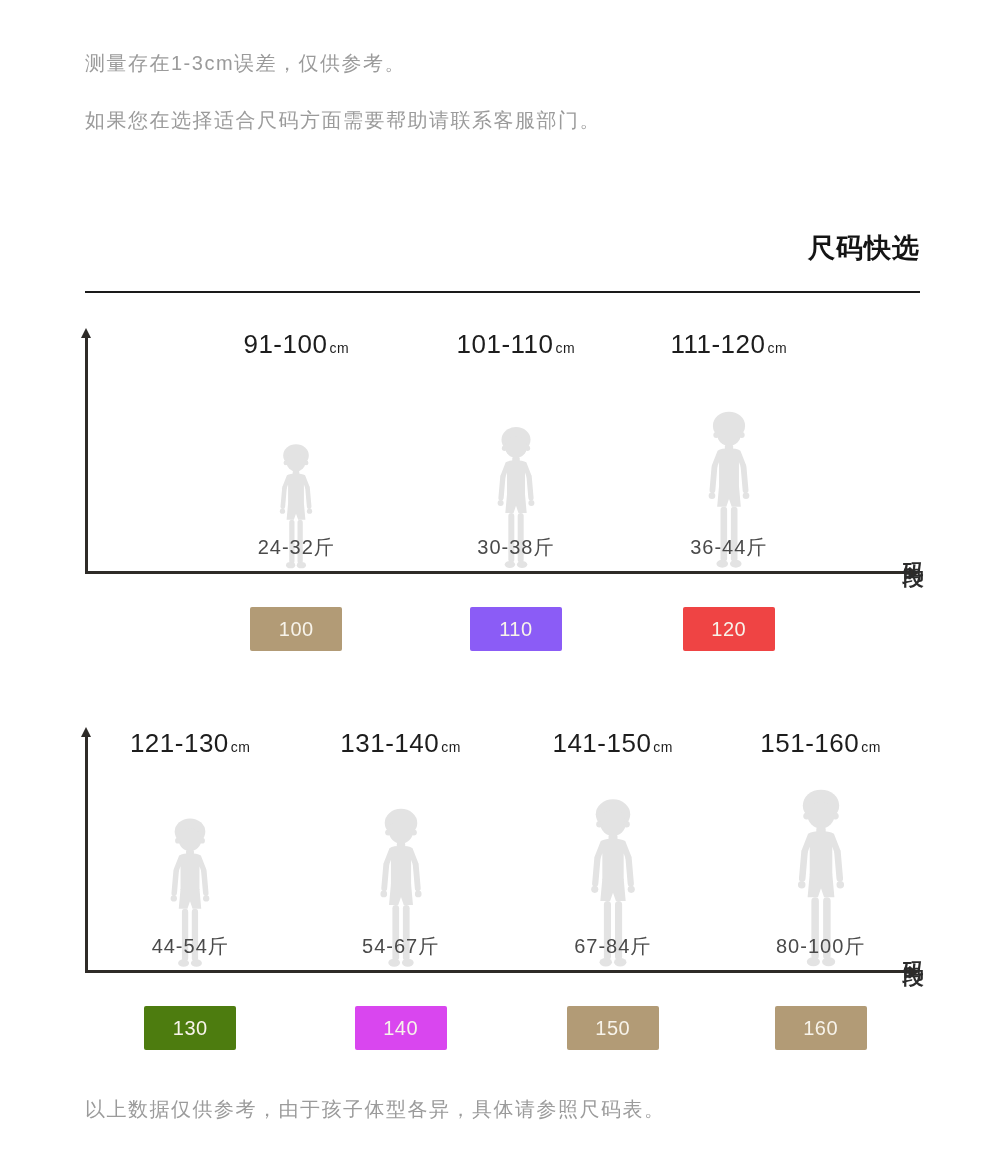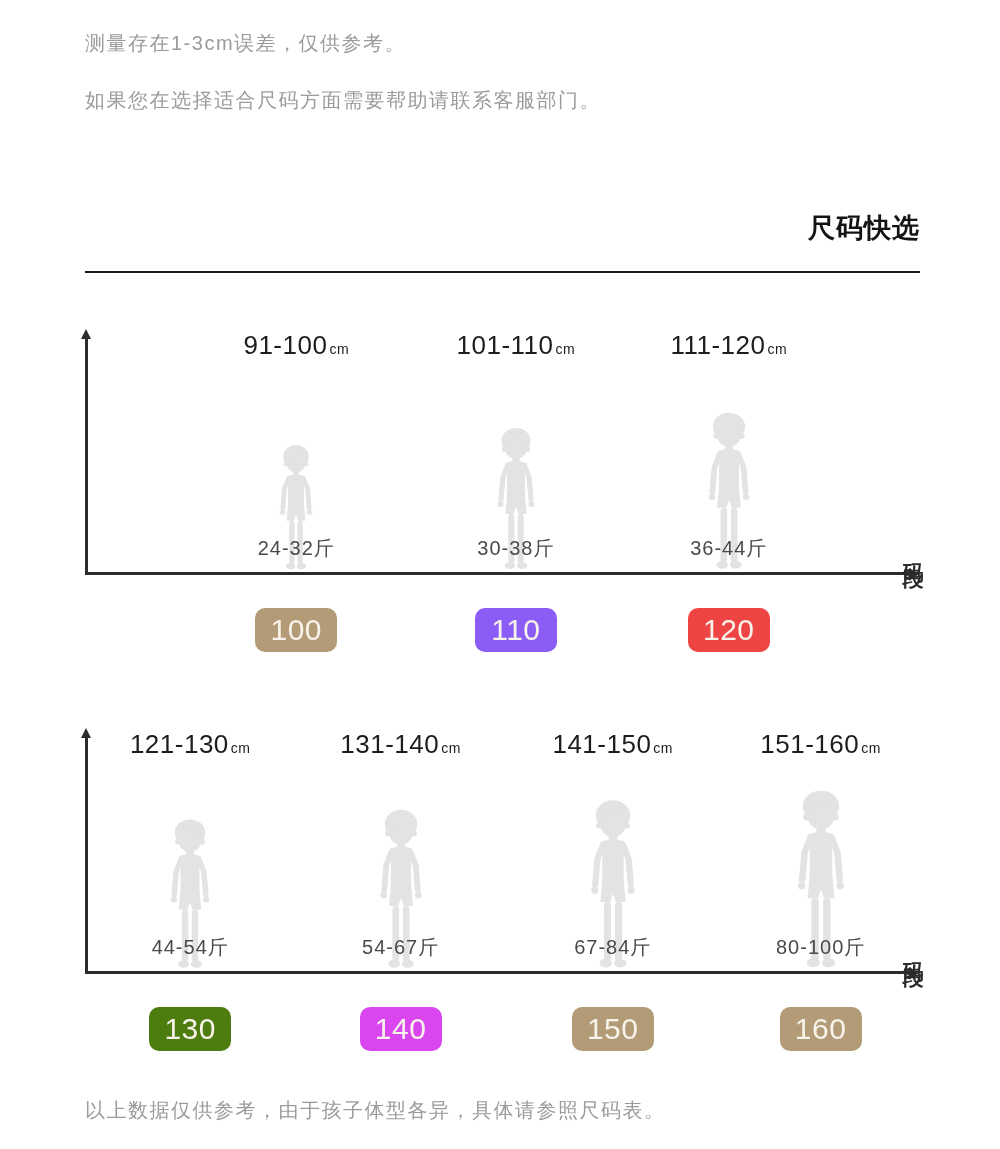--- a/index.html
+++ b/index.html
@@ -1,33 +1,33 @@
 <!DOCTYPE html>
 <html><head>
 <meta charset="utf-8">
 <style>
   html,body{margin:0;padding:0;}
   body{
     width:1000px;height:1149px;background:#ffffff;position:relative;
     font-family:"Liberation Sans","DejaVu Sans",sans-serif;
     color:#222;overflow:hidden;
   }
-  .page{padding:32px 80px 0 85px;}
+  .page{padding:52px 80px 0 85px;}
 
   
   .note{color:#9b9b9b;font-size:20px;letter-spacing:1.5px;margin:0 0 34px 0;line-height:1.15;}
 
   
   .header-row{display:flex;justify-content:flex-end;align-items:flex-end;margin-top:98px;}
   .title{font-size:27px;font-weight:bold;color:#141414;letter-spacing:1px;margin:0;}
   .units{font-size:24px;font-weight:bold;color:#141414;letter-spacing:0.5px;}
   .divider{height:2px;background:#1a1a1a;margin-top:25px;}
 
   
-  .chart-block{position:relative;height:322px;margin-top:57px;}
+  .chart-block{position:relative;height:322px;margin-top:36px;}
   .chart-block.row2{margin-top:77px;}
 
   .vaxis{position:absolute;left:0;top:8px;height:234px;width:3px;background:#2e2b28;}
   .vaxis::before{
     content:"";position:absolute;top:-9px;left:-4px;
     border-left:5.5px solid transparent;border-right:5.5px solid transparent;
     border-bottom:10px solid #2e2b28;
   }
   .haxis{position:absolute;left:0;right:10px;bottom:77px;height:3px;background:#2e2b28;}
   .haxis::after{
@@ -49,23 +49,23 @@
   }
   .height-unit{font-size:14px;margin-left:2px;color:#1d1d1d;}
   svg.silhouette{position:absolute;bottom:80px;left:50%;transform:translateX(-50%);}
   svg.silhouette *{fill:#e3e3e3;}
   .weight-label{
     position:absolute;bottom:90px;width:100%;text-align:center;z-index:2;
     font-size:20px;color:#4a4a4a;letter-spacing:1px;
   }
   .badge{
     position:absolute;bottom:0;left:50%;transform:translateX(-50%);
-    width:82px;height:44px;background:#b29b76;color:#f7f3ea;
-    font-size:30px;display:flex;align-items:center;justify-content:center;
-    border-radius:10px;letter-spacing:0.5px;
+    width:92px;height:44px;background:#b29b76;color:#f7f3ea;
+    font-size:20px;display:flex;align-items:center;justify-content:center;
+    border-radius:2px;letter-spacing:0.5px;
   }
 
   .footer-note{color:#9b9b9b;font-size:20px;letter-spacing:1.5px;margin:48px 0 0 0;line-height:1.15;}
 </style>
 </head>
 <body>
 
 <div class="page">
 
   <p class="note">测量存在1-3cm误差，仅供参考。</p>

